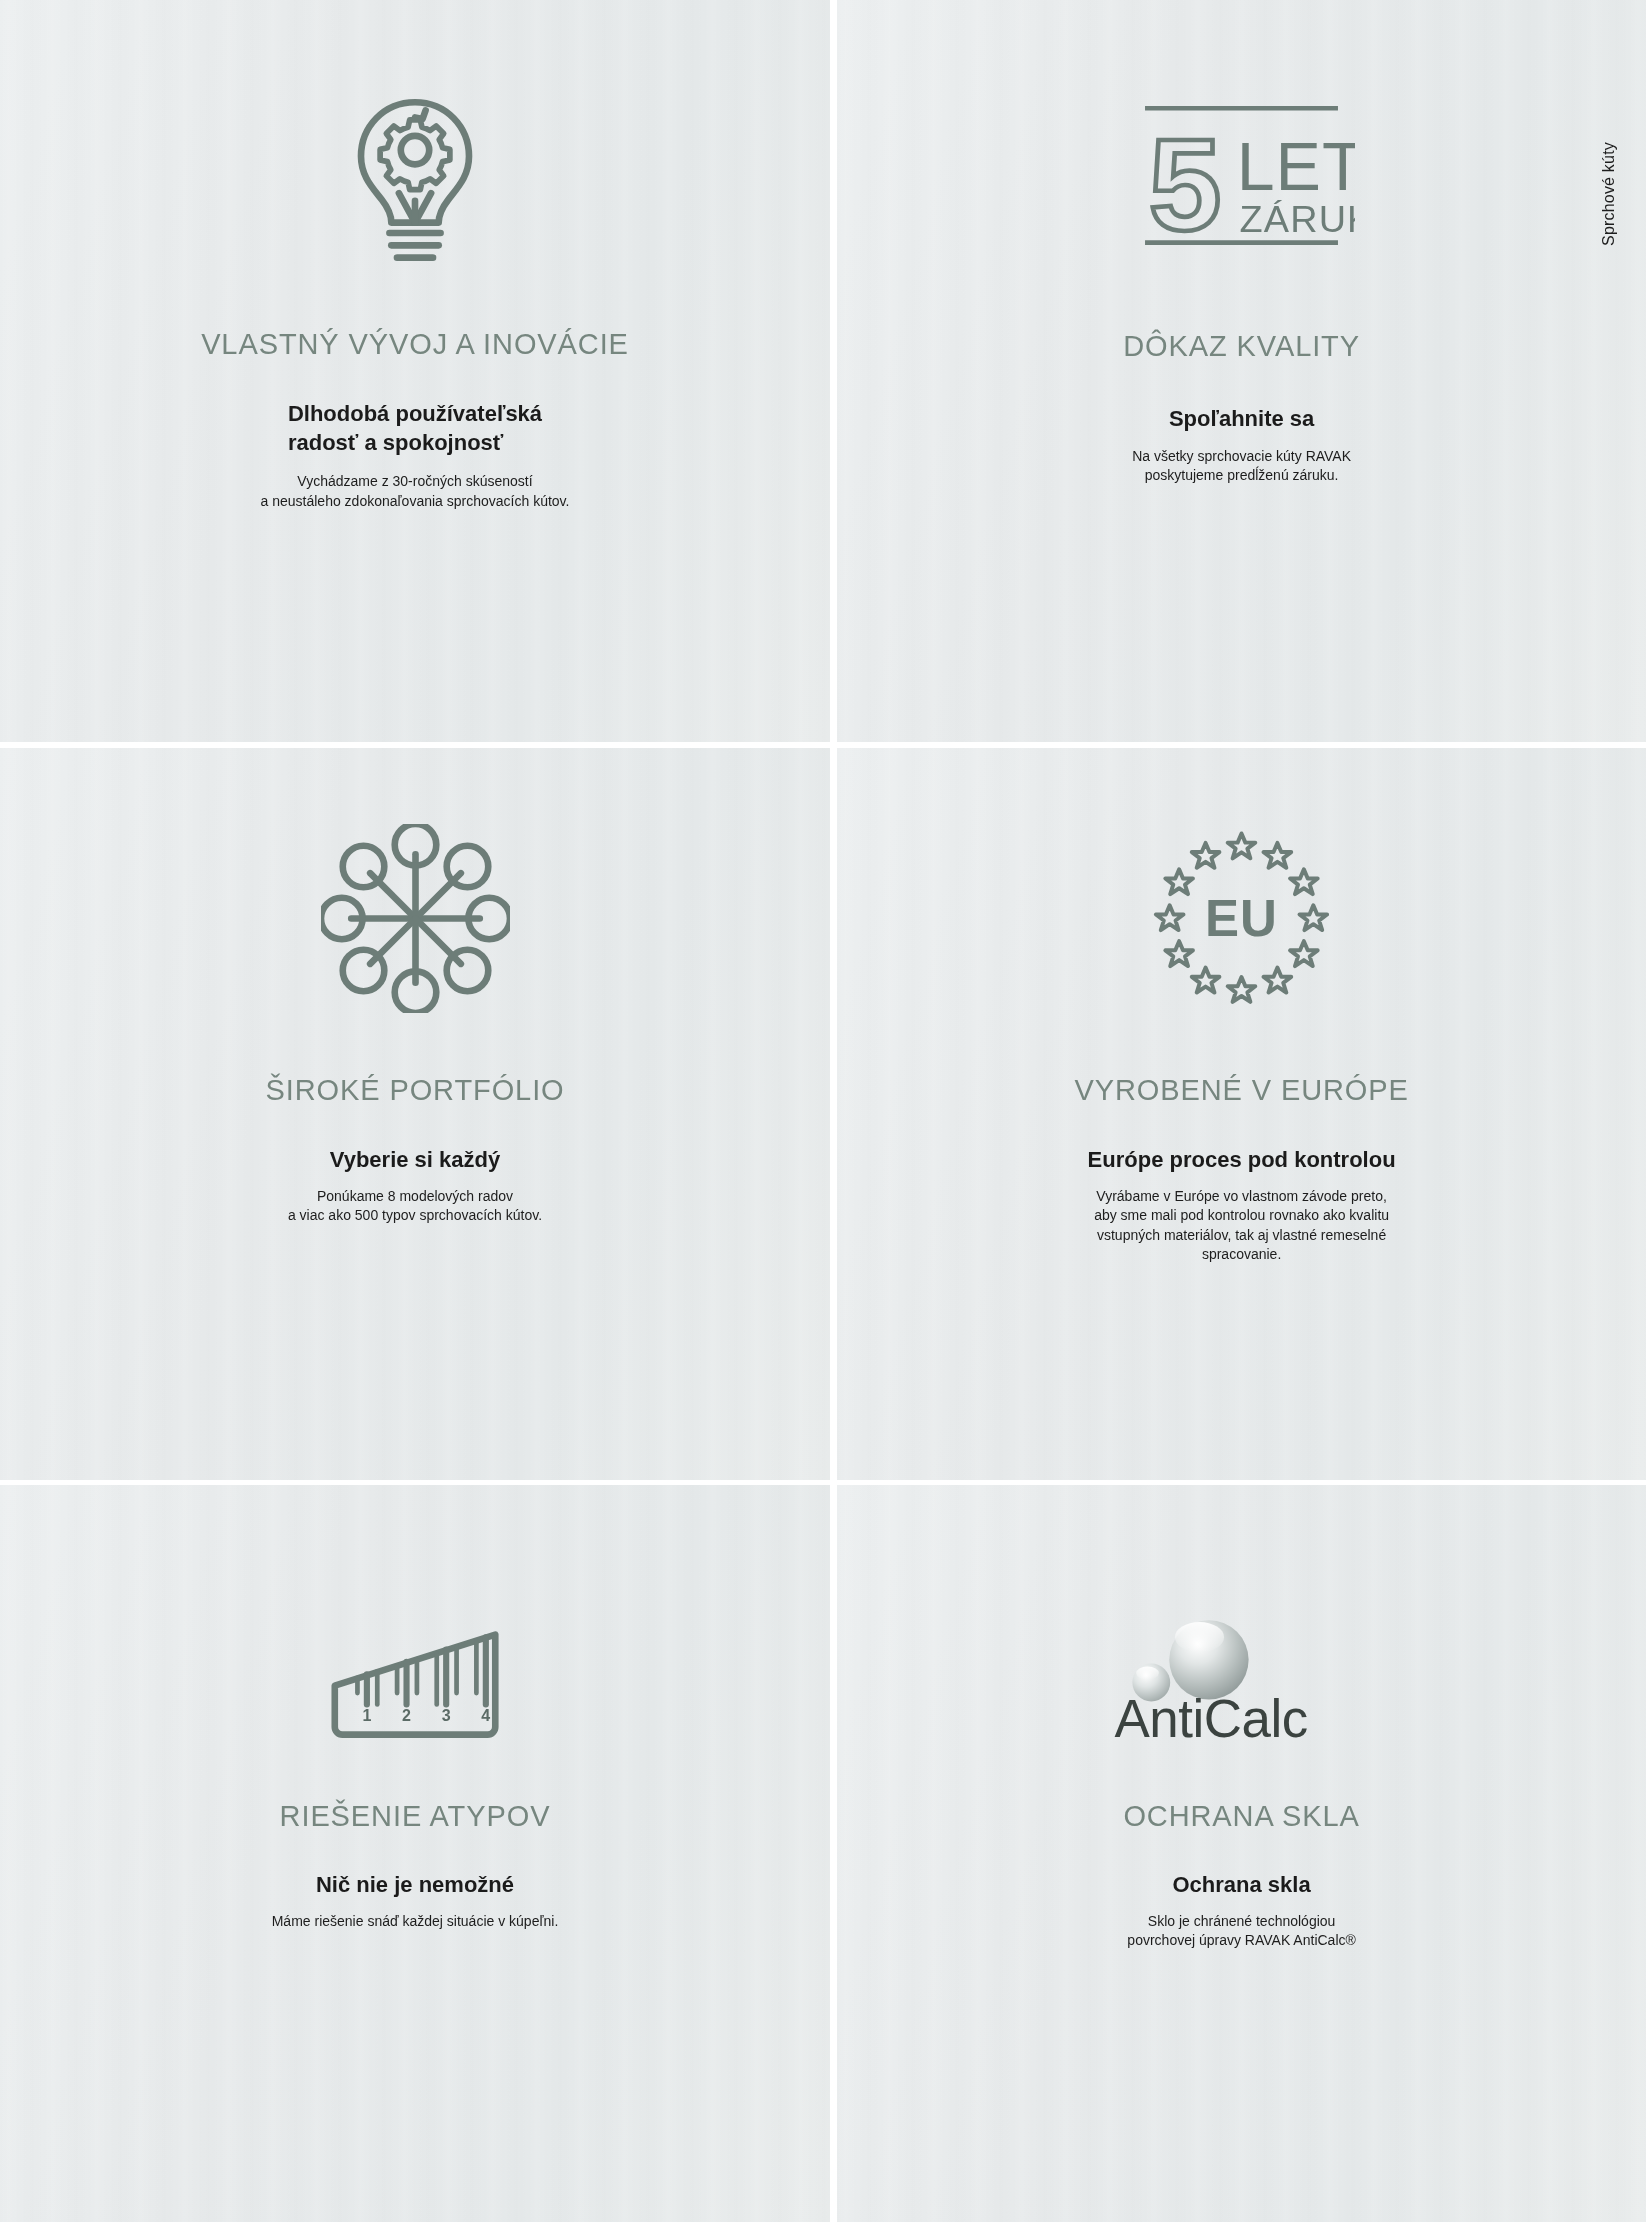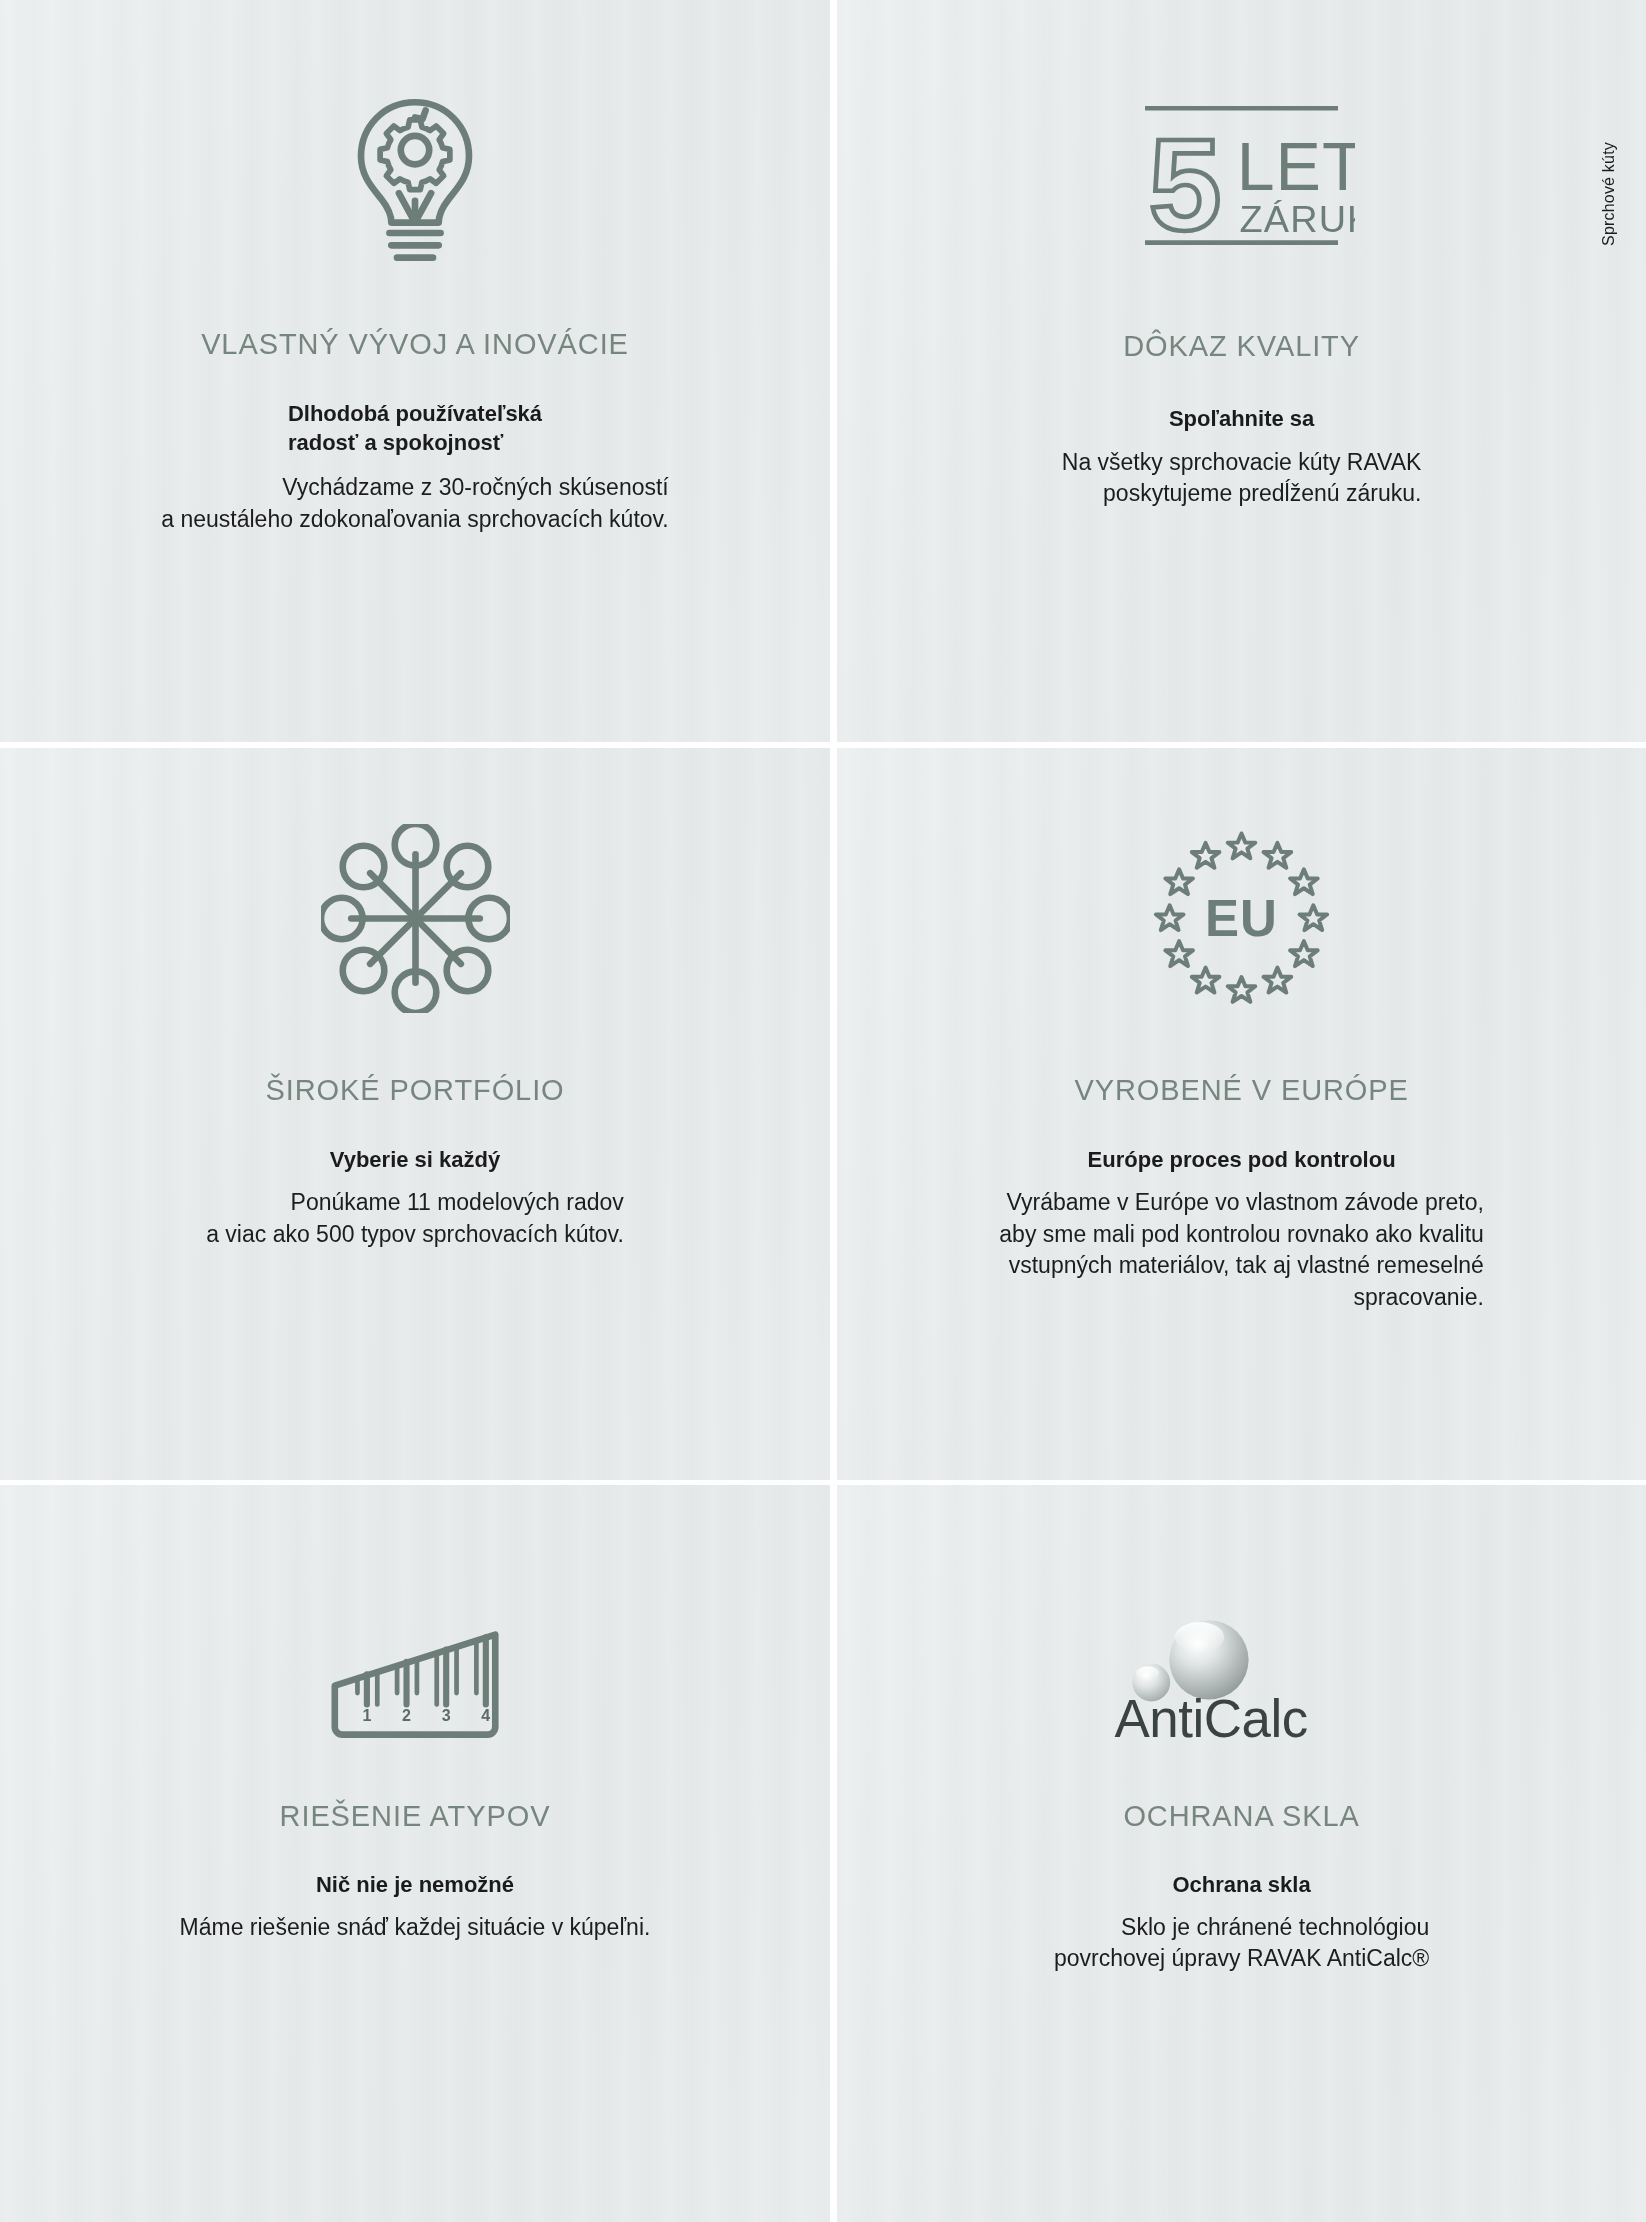--- a/index.html
+++ b/index.html
@@ -86,23 +86,23 @@
     color: #1b1b1b;
     font-weight: bold;
     font-size: 22px;
     line-height: 1.32;
     text-align: left;
   }
 
   .body-text {
     color: #1d1d1d;
     font-weight: normal;
-    font-size: 23px;
+    font-size: 14px;
     line-height: 1.37;
-    text-align: right;
+    text-align: center;
   }
 
   
   .p-dev  .icon-wrap { height: 180px; margin-top: 89px; }
   .p-dev  .title     { margin-top: 59px; }
   .p-dev  .subtitle  { margin-top: 38px; }
   .p-dev  .body-text { margin-top: 15px; }
 
   .p-qual .icon-wrap { height: 175px; margin-top: 95px; }
   .p-qual .title     { margin-top: 60px; text-align: right; }
@@ -268,21 +268,21 @@
               <circle cx="45" cy="155" r="22"></circle>
               <circle cx="155" cy="155" r="22"></circle>
             </g>
           </svg>
         </div>
         <div class="title">ŠIROKÉ PORTFÓLIO</div>
         <div class="subtitle">
           <div>Vyberie si každý</div>
         </div>
         <div class="body-text">
-          <div>Ponúkame 11 modelových radov</div>
+          <div>Ponúkame 8 modelových radov</div>
           <div>a viac ako 500 typov sprchovacích kútov.</div>
         </div>
       </div>
     </div>
 
     <div class="gutter-v"></div>
 
     <div class="panel p-eu">
       <div class="panel-inner">
         <div class="icon-wrap">

